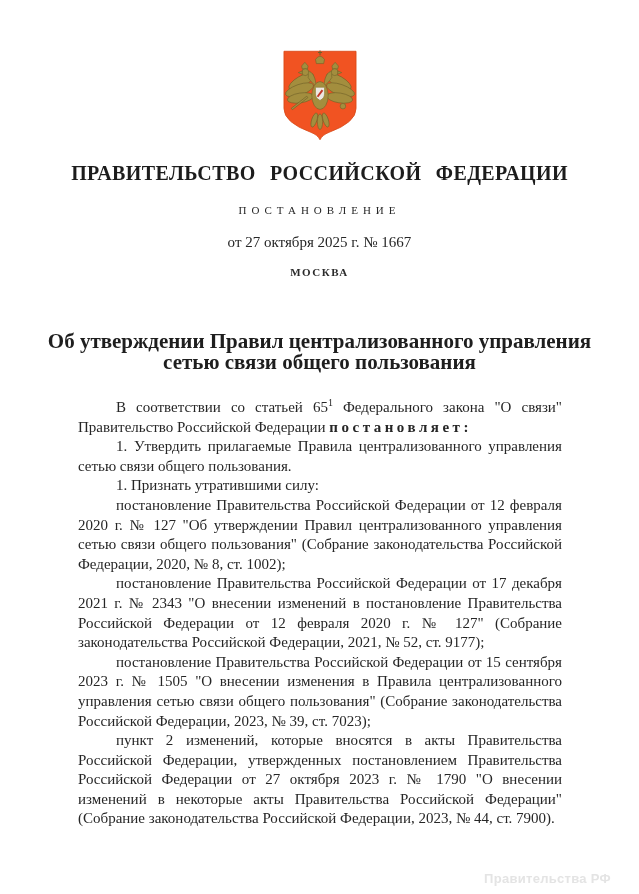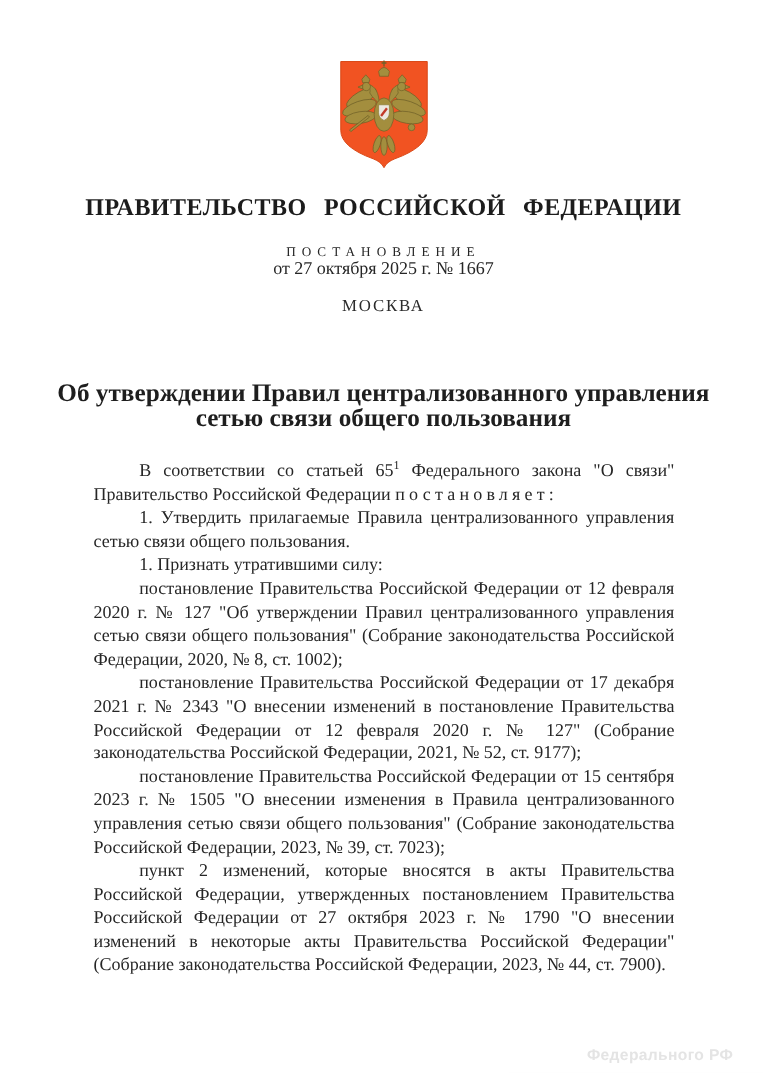--- a/index.html
+++ b/index.html
@@ -29,30 +29,30 @@
     color: #1c1c1c;
   }
   .doc-type {
     margin-top: 19px;
     text-align: center;
     font-size: 11px;
     letter-spacing: 5px;
     color: #262626;
   }
   .date-number {
-    margin-top: 0;
+    margin-top: 18px;
     text-align: center;
     font-size: 15px;
     color: #262626;
   }
   .city {
     margin-top: 15px;
     text-align: center;
-    font-size: 14px;
-    font-weight: normal;
+    font-size: 11px;
+    font-weight: bold;
     letter-spacing: 1.5px;
     color: #2b2b2b;
   }
   .doc-title {
     margin-top: 53px;
     text-align: center;
     font-weight: bold;
     font-size: 21px;
     line-height: 21px;
     color: #1e1e1e;
@@ -62,21 +62,21 @@
     font-size: 15px;
     line-height: 19.6px;
     text-align: justify;
     color: #262626;
   }
   .doc-body p {
     margin: 0;
     text-indent: 38px;
   }
   .decree-word {
-    font-weight: normal;
+    font-weight: bold;
     letter-spacing: 3.5px;
   }
   sup {
     font-size: 10px;
     line-height: 0;
     vertical-align: super;
   }
   .watermark {
     position: absolute;
     right: 28px;
@@ -156,15 +156,15 @@
   <div class="doc-body">
     <p><span>В соответствии со статьей 65</span><sup>1</sup><span> Федерального закона "О связи" Правительство Российской Федерации </span><span class="decree-word">постановляет:</span></p>
     <p>1. Утвердить прилагаемые Правила централизованного управления сетью связи общего пользования.</p>
     <p>1. Признать утратившими силу:</p>
     <p>постановление Правительства Российской Федерации от 12 февраля 2020 г. № 127 "Об утверждении Правил централизованного управления сетью связи общего пользования" (Собрание законодательства Российской Федерации, 2020, № 8, ст. 1002);</p>
     <p>постановление Правительства Российской Федерации от 17 декабря 2021 г. № 2343 "О внесении изменений в постановление Правительства Российской Федерации от 12 февраля 2020 г. № 127" (Собрание законодательства Российской Федерации, 2021, № 52, ст. 9177);</p>
     <p>постановление Правительства Российской Федерации от 15 сентября 2023 г. № 1505 "О внесении изменения в Правила централизованного управления сетью связи общего пользования" (Собрание законодательства Российской Федерации, 2023, № 39, ст. 7023);</p>
     <p>пункт 2 изменений, которые вносятся в акты Правительства Российской Федерации, утвержденных постановлением Правительства Российской Федерации от 27 октября 2023 г. № 1790 "О внесении изменений в некоторые акты Правительства Российской Федерации" (Собрание законодательства Российской Федерации, 2023, № 44, ст. 7900).</p>
   </div>
 
-  <div class="watermark">Федерального РФ</div>
+  <div class="watermark">Правительства РФ</div>
 
 </div>
 
 </body></html>

